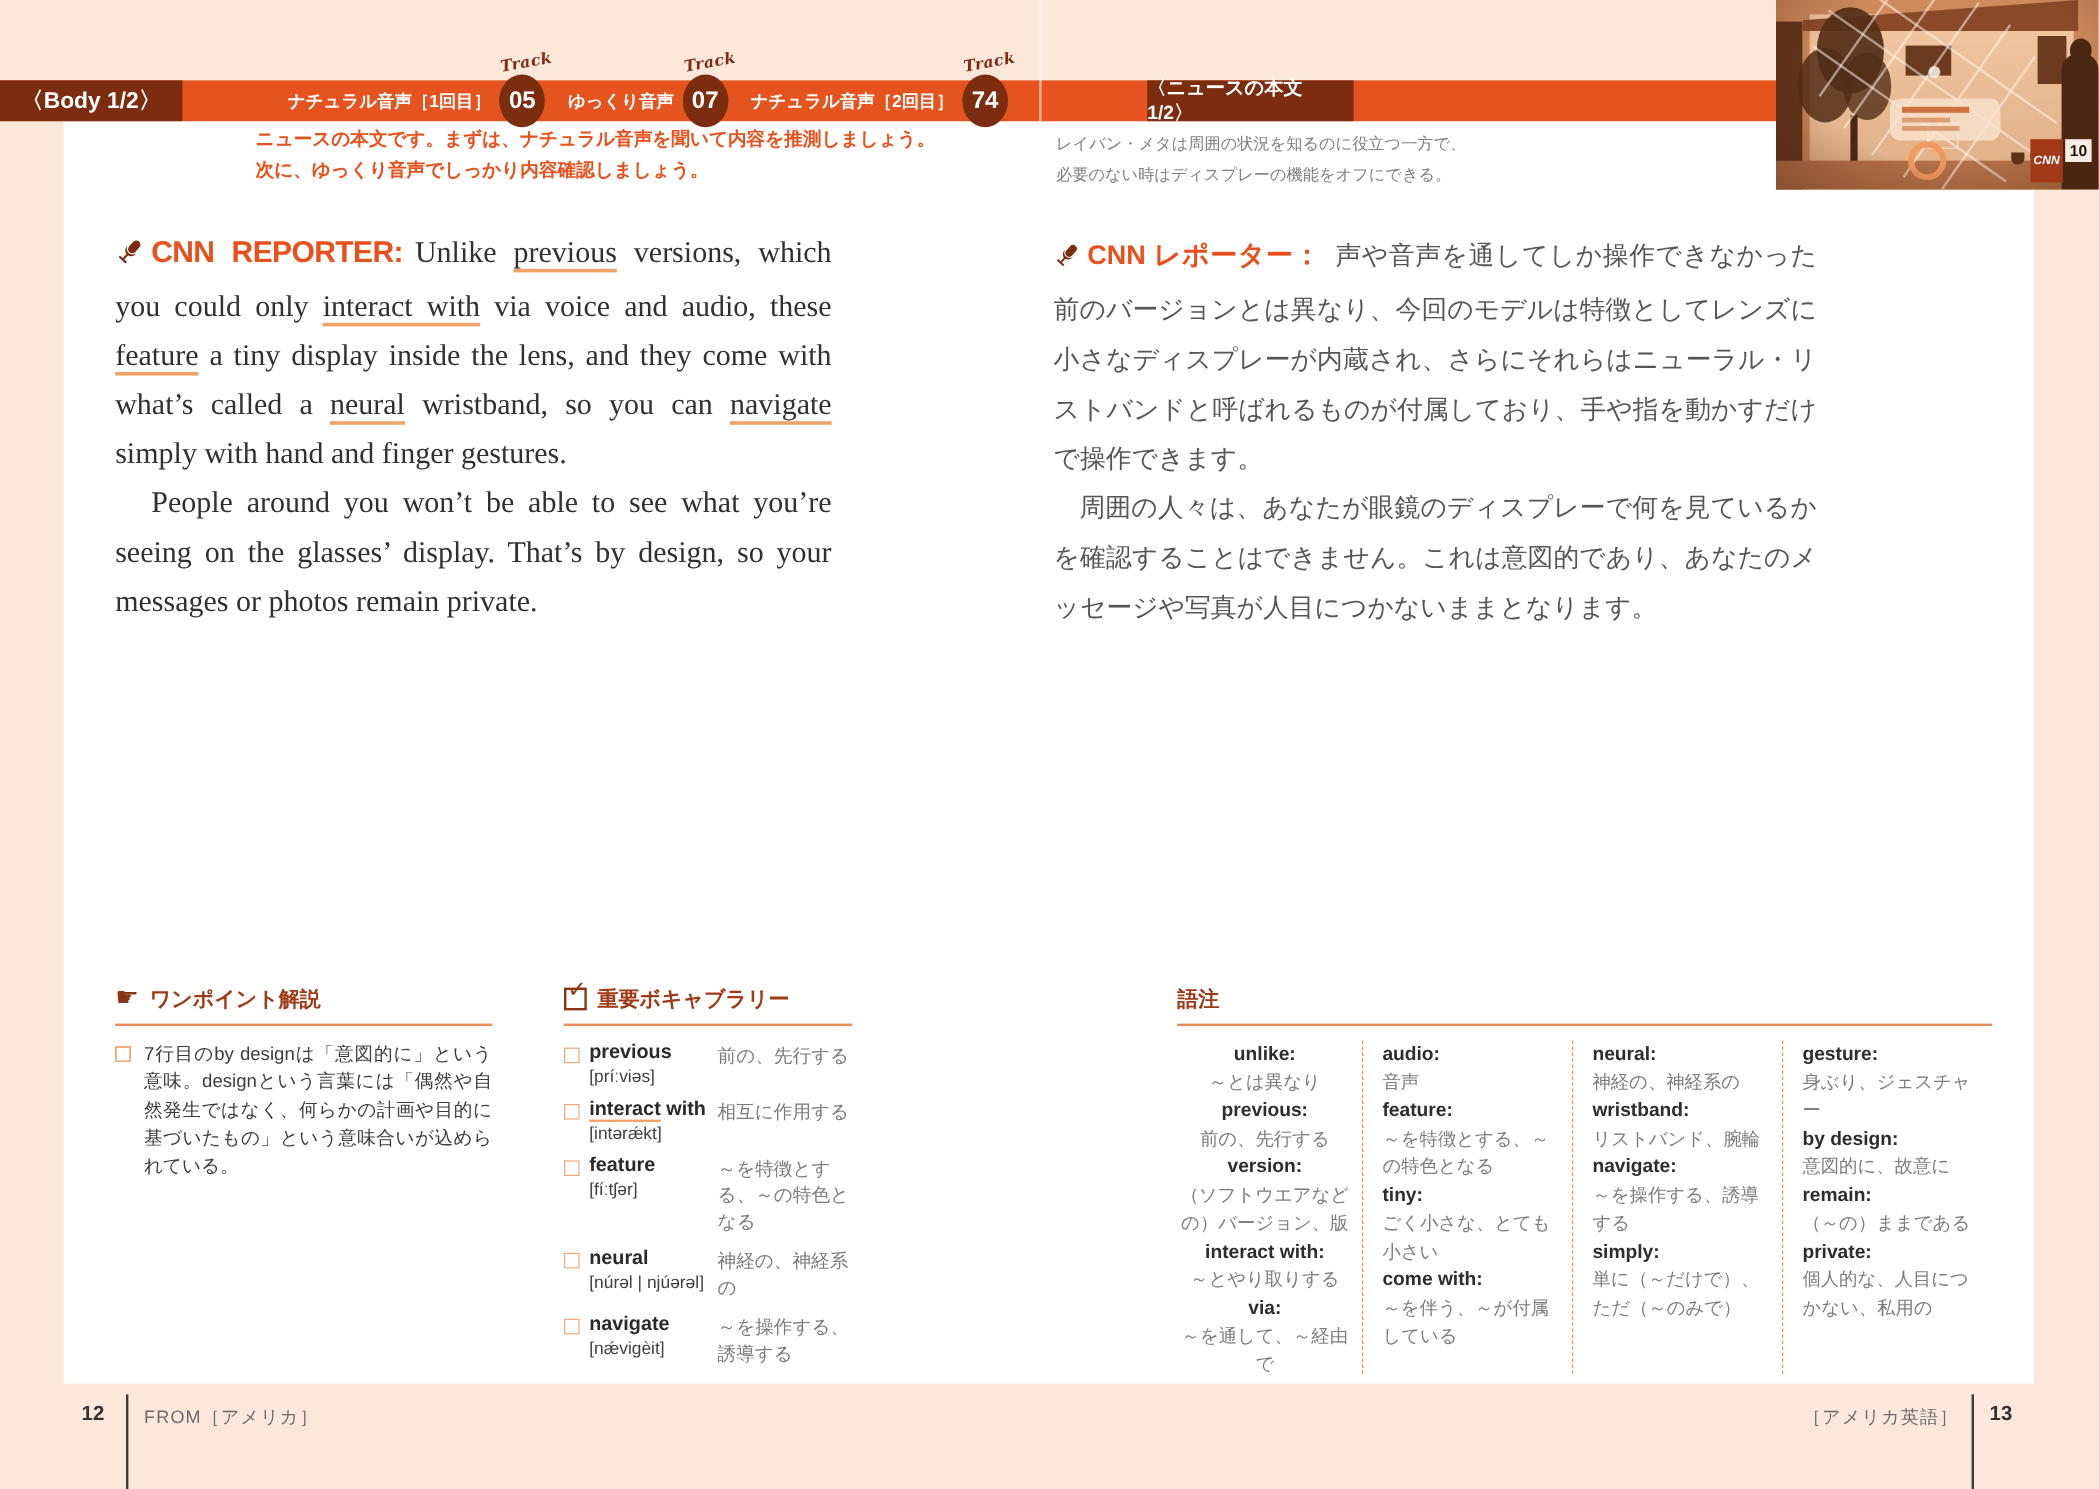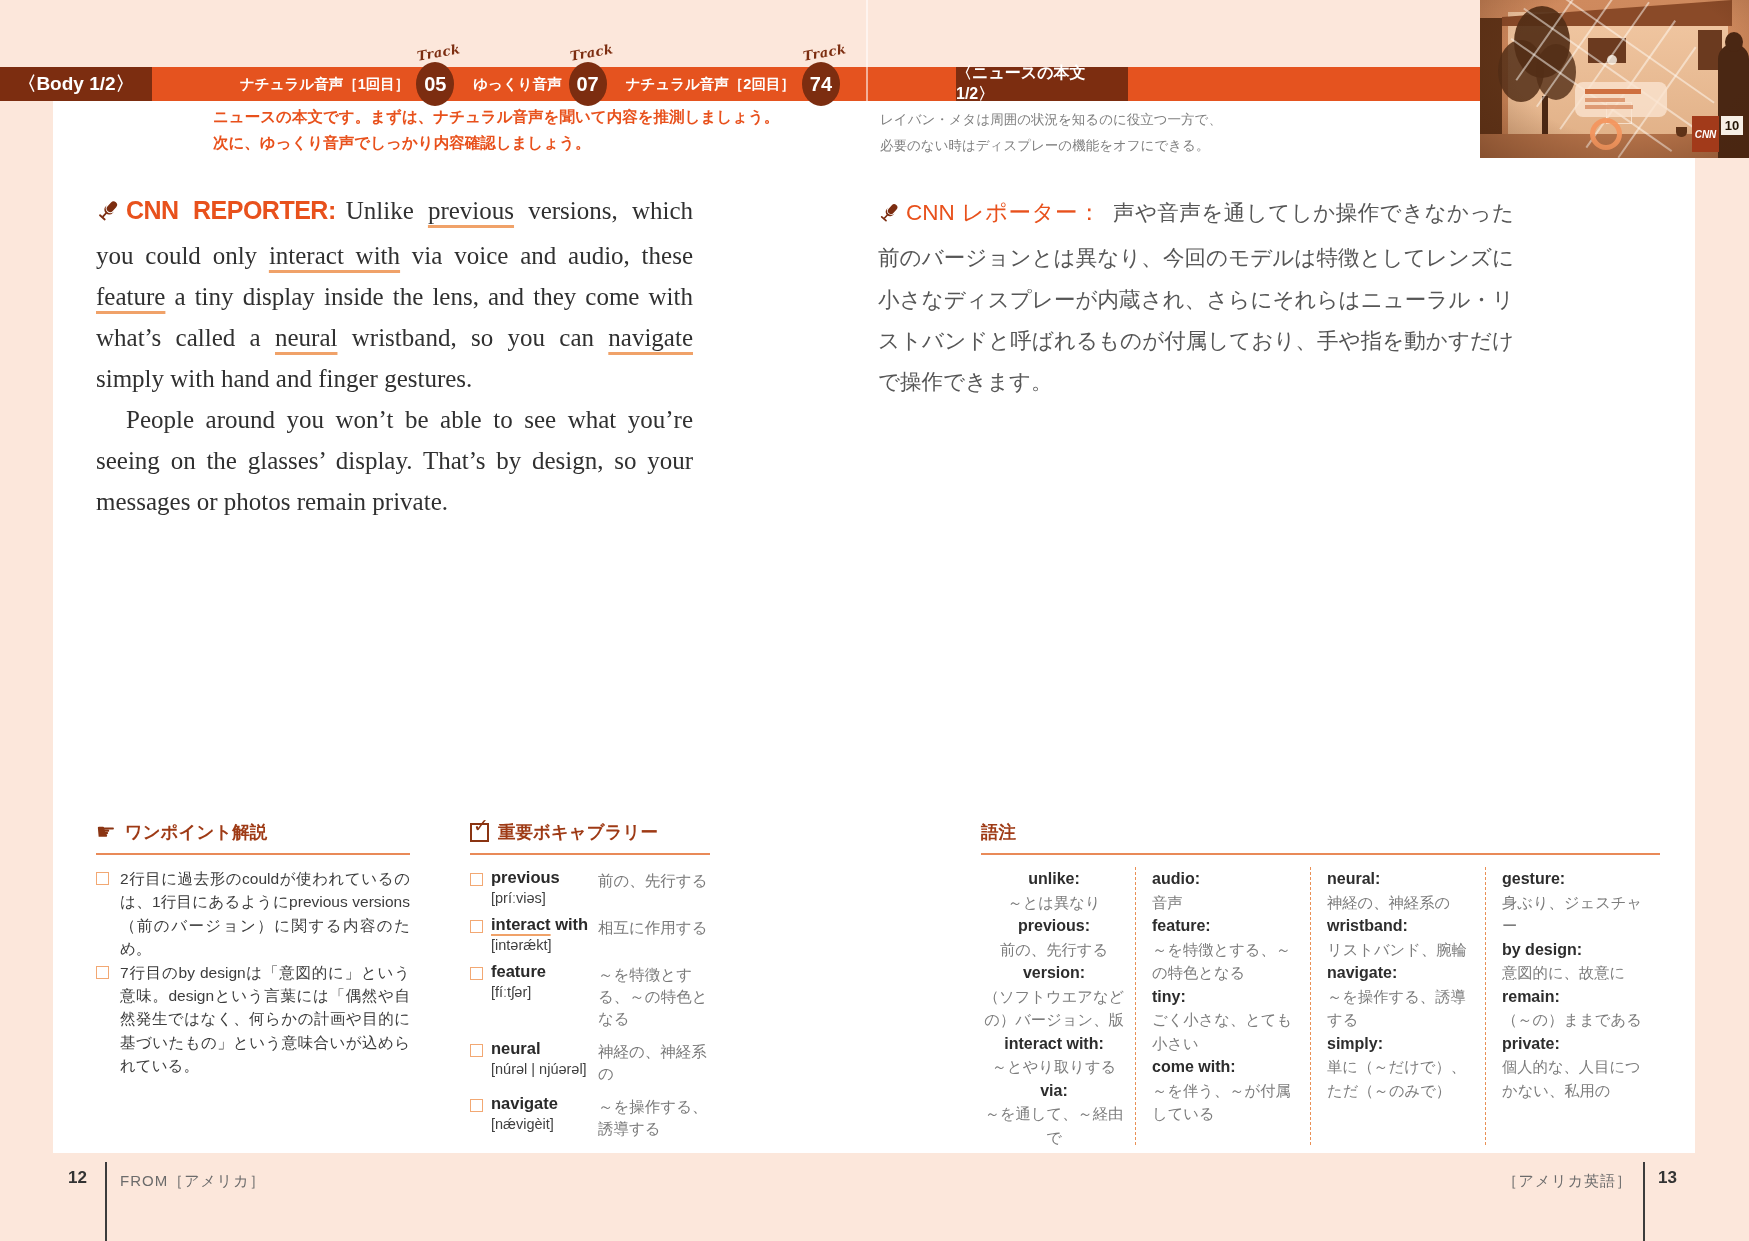--- a/index.html
+++ b/index.html
@@ -60,21 +60,21 @@
              color:#303030;text-align:justify;}
   .english .p2{text-indent:30px;}
   .speaker-en{font-family:"Liberation Sans","DejaVu Sans",sans-serif;font-weight:bold;font-size:25px;color:#e8511c;
               margin-right:10px;letter-spacing:-.5px;}
   .u{text-decoration:underline;text-decoration-color:#f0a269;text-decoration-thickness:2.5px;text-underline-offset:6px;}
   .mic{display:inline-block;vertical-align:-4px;margin-right:5px;}
 
   .japanese{position:absolute;left:878px;top:192px;width:636px;}
   .japanese p{margin:0;font-size:21.5px;line-height:41.3px;color:#565656;text-align:justify;}
   .japanese .p2{text-indent:21.5px;}
-  .speaker-jp{font-weight:normal;font-size:22.5px;color:#e8511c;margin-right:12px;}
+  .speaker-jp{font-weight:bold;font-size:22.5px;color:#e8511c;margin-right:12px;}
 
   
   .sec-head{display:flex;align-items:center;gap:9px;color:#9e3a15;font-size:17.5px;font-weight:bold;}
   .sec-rule{height:2px;background:#e98a58;margin-top:9px;}
   .hand-icon{font-family:"DejaVu Sans",sans-serif;font-size:22px;color:#8a3412;line-height:1;}
   .check-icon{position:relative;width:15px;height:15px;border:2.5px solid #8a3412;display:inline-block;}
   .check-icon span{position:absolute;left:1px;top:-9px;font-family:"DejaVu Sans",sans-serif;font-size:19px;
                    font-weight:bold;color:#8a3412;line-height:1;}
   .sq-bullet{position:absolute;left:0;top:5px;width:11px;height:11px;border:1.5px solid #f2a873;}
 
@@ -213,30 +213,31 @@
         <svg width="23" height="23" viewBox="0 0 26 26">
             <g transform="rotate(42 13 13)" fill="#7c2d10">
           <rect x="9.4" y="1.5" width="7.2" height="12.5" rx="3.6"></rect>
           <path d="M8 10 a5 5 0 0 0 10 0 l0 2 a5 5 0 0 1 -10 0 z"></path>
           <rect x="12.1" y="16" width="1.8" height="6"></rect>
           <rect x="8.8" y="21.6" width="8.4" height="1.9" rx="0.9"></rect>
         </g>
           </svg>
       </span><span class="speaker-jp">CNN レポーター：</span><span>声や音声を通してしか操作できなかった前のバージョンとは異なり、今回のモデルは特徴としてレンズに小さなディスプレーが内蔵され、さらにそれらはニューラル・リストバンドと呼ばれるものが付属しており、手や指を動かすだけで操作できます。</span>
     </p>
+    <p class="p2">周囲の人々は、あなたが眼鏡のディスプレーで何を見ているかを確認することはできません。これは意図的であり、あなたのメッセージや写真が人目につかないままとなります。</p>
   </div>
 
   <div class="onepoint">
     <div class="sec-head">
       <span class="hand-icon">☛</span>
       <span>ワンポイント解説</span>
     </div>
     <div class="sec-rule"></div>
     <div class="op-items" id="onepoint-items">
-        <p class="op-item"><span class="sq-bullet"></span><span>2行目に過去形のcouldが使われているのは、1行目にあるようにprevious versions（前のバージョン）に関する内容のため。</span></p>
+        <p class="op-item"><span class="sq-bullet"></span></p>
         <p class="op-item"><span class="sq-bullet"></span></p>
         <p class="op-item"><span class="sq-bullet"></span><span>7行目のby designは「意図的に」という意味。designという言葉には「偶然や自然発生ではなく、何らかの計画や目的に基づいたもの」という意味合いが込められている。</span></p>
       </div>
   </div>
 
   <div class="vocab">
     <div class="sec-head">
       <span class="check-icon">
           <span>✓</span>
         </span>

